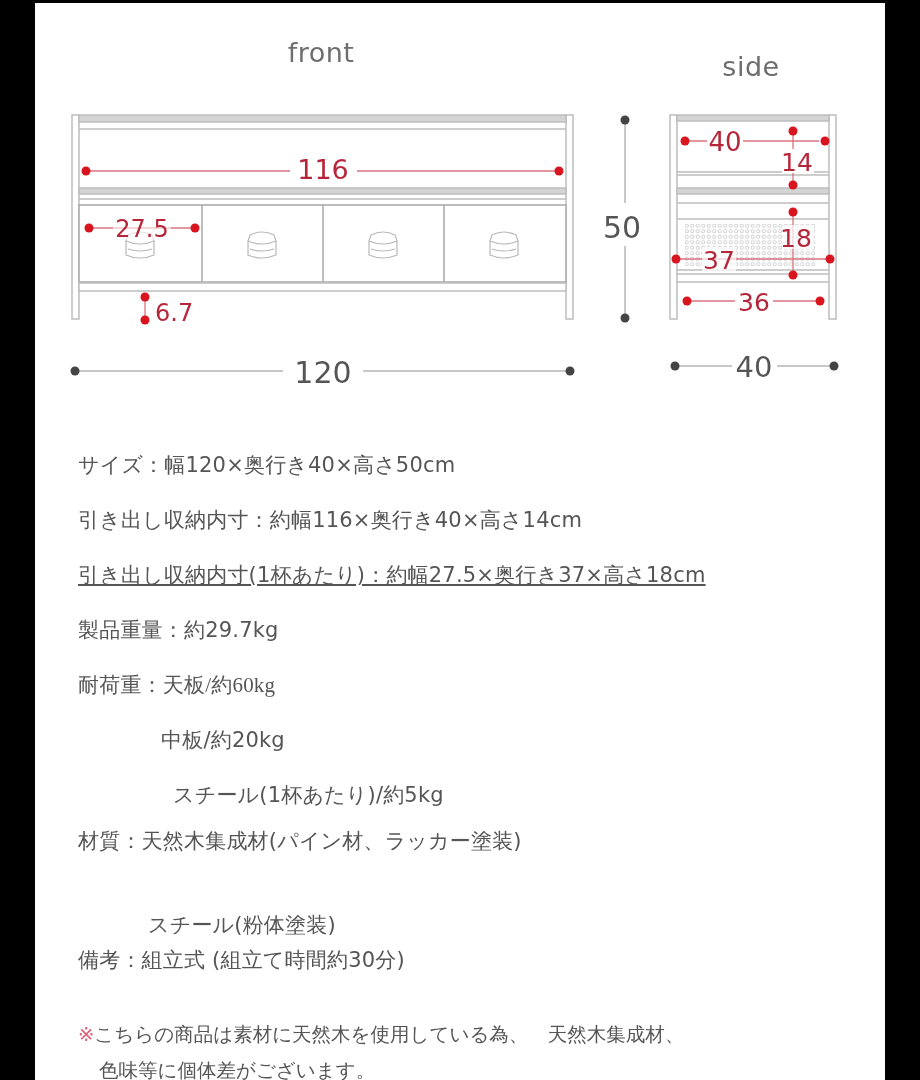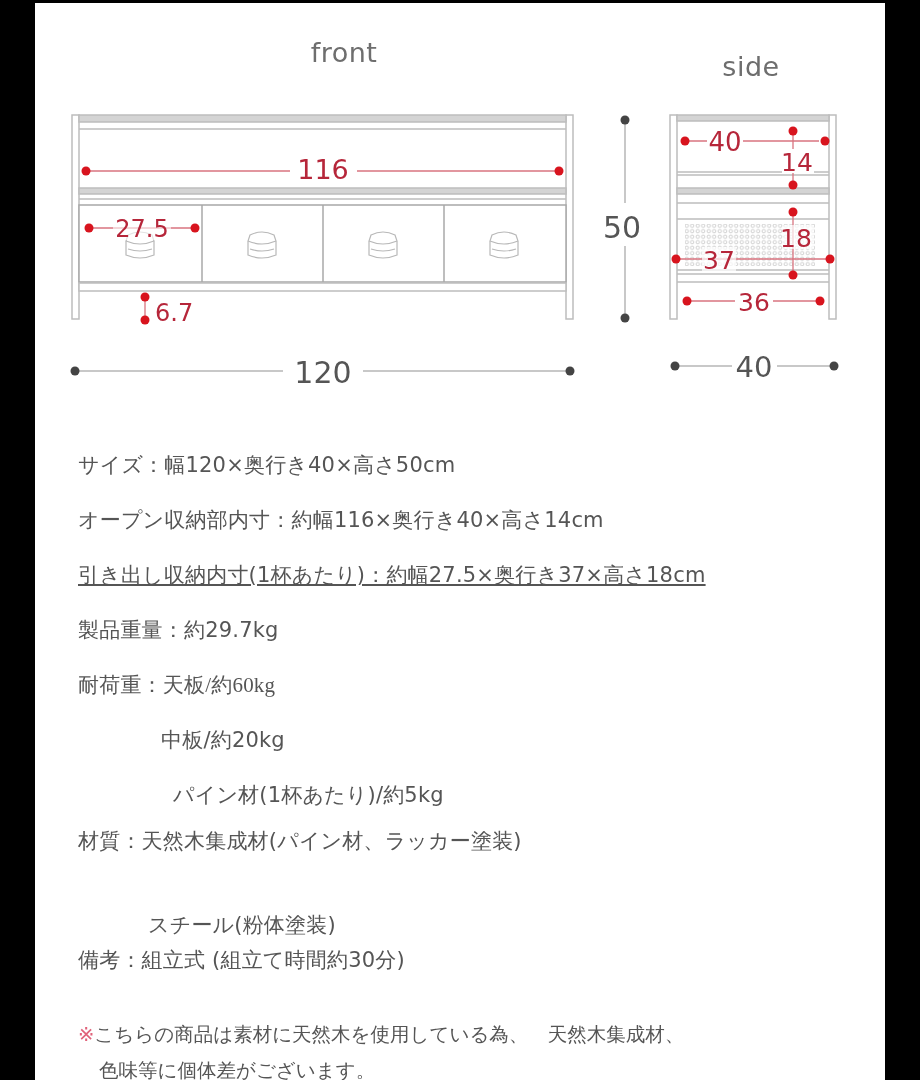--- a/index.html
+++ b/index.html
@@ -27,21 +27,21 @@
     font-size: 19.5px; line-height: 36px; font-family: "DejaVu Sans", sans-serif;
   }
   .note .mark { color: #e0627a; }
   .note .indent { padding-left: 21px; display: block; }
 </style>
 </head>
 <body>
 
 <div class="panel">
 
-  <div class="view-label" style="left:309px; top:34px;">front</div>
+  <div class="view-label" style="left:286px; top:34px;">front</div>
   <div class="view-label" style="left:716px; top:48px;">side</div>
 
   <svg class="drawing" width="850" height="420" viewBox="0 0 850 420">
 
     <g stroke="#bdbdbd" fill="none" stroke-width="1.5">
 
       <rect x="37" y="112" width="7" height="204" fill="#fff"></rect>
       <rect x="531" y="112" width="7" height="204" fill="#fff"></rect>
 
       <rect x="44" y="112" width="487" height="7" fill="#d4d4d4"></rect>
@@ -185,26 +185,26 @@
       <line x1="640" y1="363" x2="697" y2="363" stroke="#c8c8c8" stroke-width="2"></line>
       <line x1="742" y1="363" x2="798" y2="363" stroke="#c8c8c8" stroke-width="2"></line>
       <circle cx="640" cy="363" r="4.5" fill="#444"></circle>
       <circle cx="799" cy="363" r="4.5" fill="#444"></circle>
       <text x="719" y="374" text-anchor="middle" font-size="29" class="dim-gray">40</text>
     </g>
   </svg>
 
   <div class="specs">
     <div class="spec-line" style="top:0px;">サイズ：幅120×奥行き40×高さ50cm</div>
-    <div class="spec-line" style="top:55px;">オープン収納部内寸：約幅116×奥行き40×高さ14cm</div>
+    <div class="spec-line" style="top:55px;">引き出し収納内寸：約幅116×奥行き40×高さ14cm</div>
     <div class="spec-line" style="top:110px;text-decoration:underline;">引き出し収納内寸(1杯あたり)：約幅27.5×奥行き37×高さ18cm</div>
     <div class="spec-line" style="top:165px;">製品重量：約29.7kg</div>
     <div class="spec-line" style="top:220px;font-family:Liberation Serif, serif;">耐荷重：天板/約60kg</div>
     <div class="spec-line" style="top:275px; left:83px;">中板/約20kg</div>
-    <div class="spec-line" style="top:330px; left:95px;">パイン材(1杯あたり)/約5kg</div>
+    <div class="spec-line" style="top:330px; left:95px;">スチール(1杯あたり)/約5kg</div>
     <div class="spec-line" style="top:376px;">材質：天然木集成材(パイン材、ラッカー塗装)</div>
     <div class="spec-line" style="top:460px; left:70px;">スチール(粉体塗装)</div>
     <div class="spec-line" style="top:495px;">備考：組立式 (組立て時間約30分)</div>
   </div>
 
   <div class="note">
     <span class="mark">※</span><span>こちらの商品は素材に天然木を使用している為、　天然木集成材、</span>
     <span class="indent">色味等に個体差がございます。</span>
   </div>
 </div>

